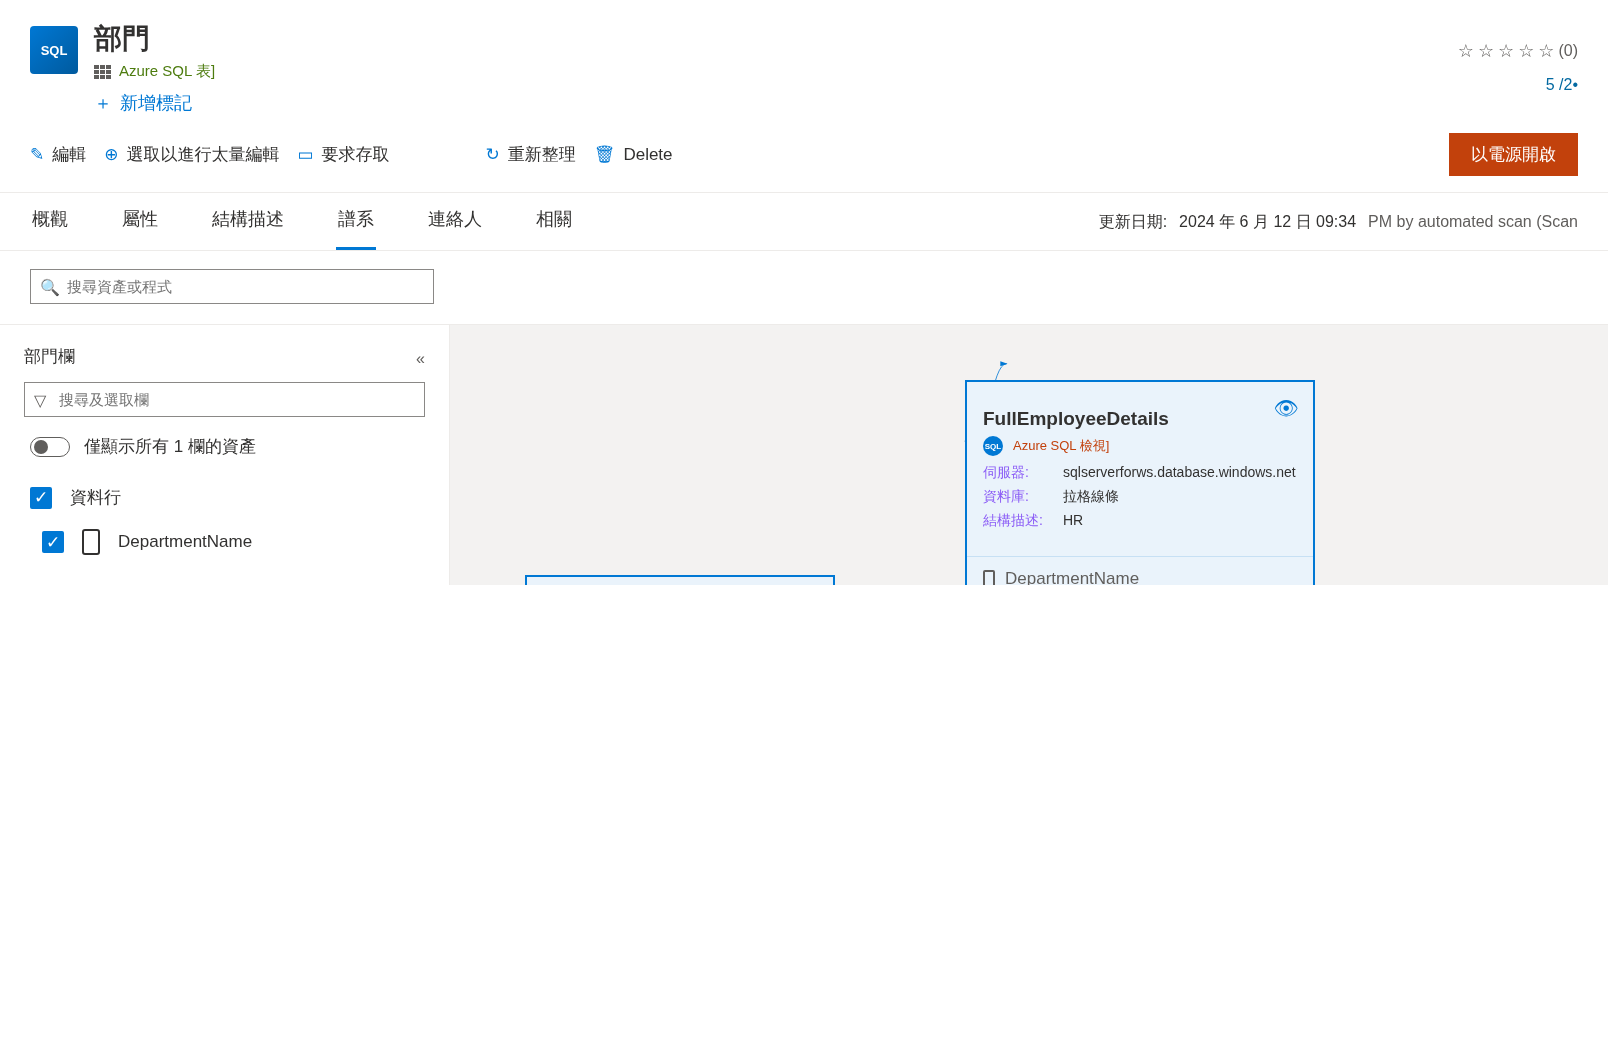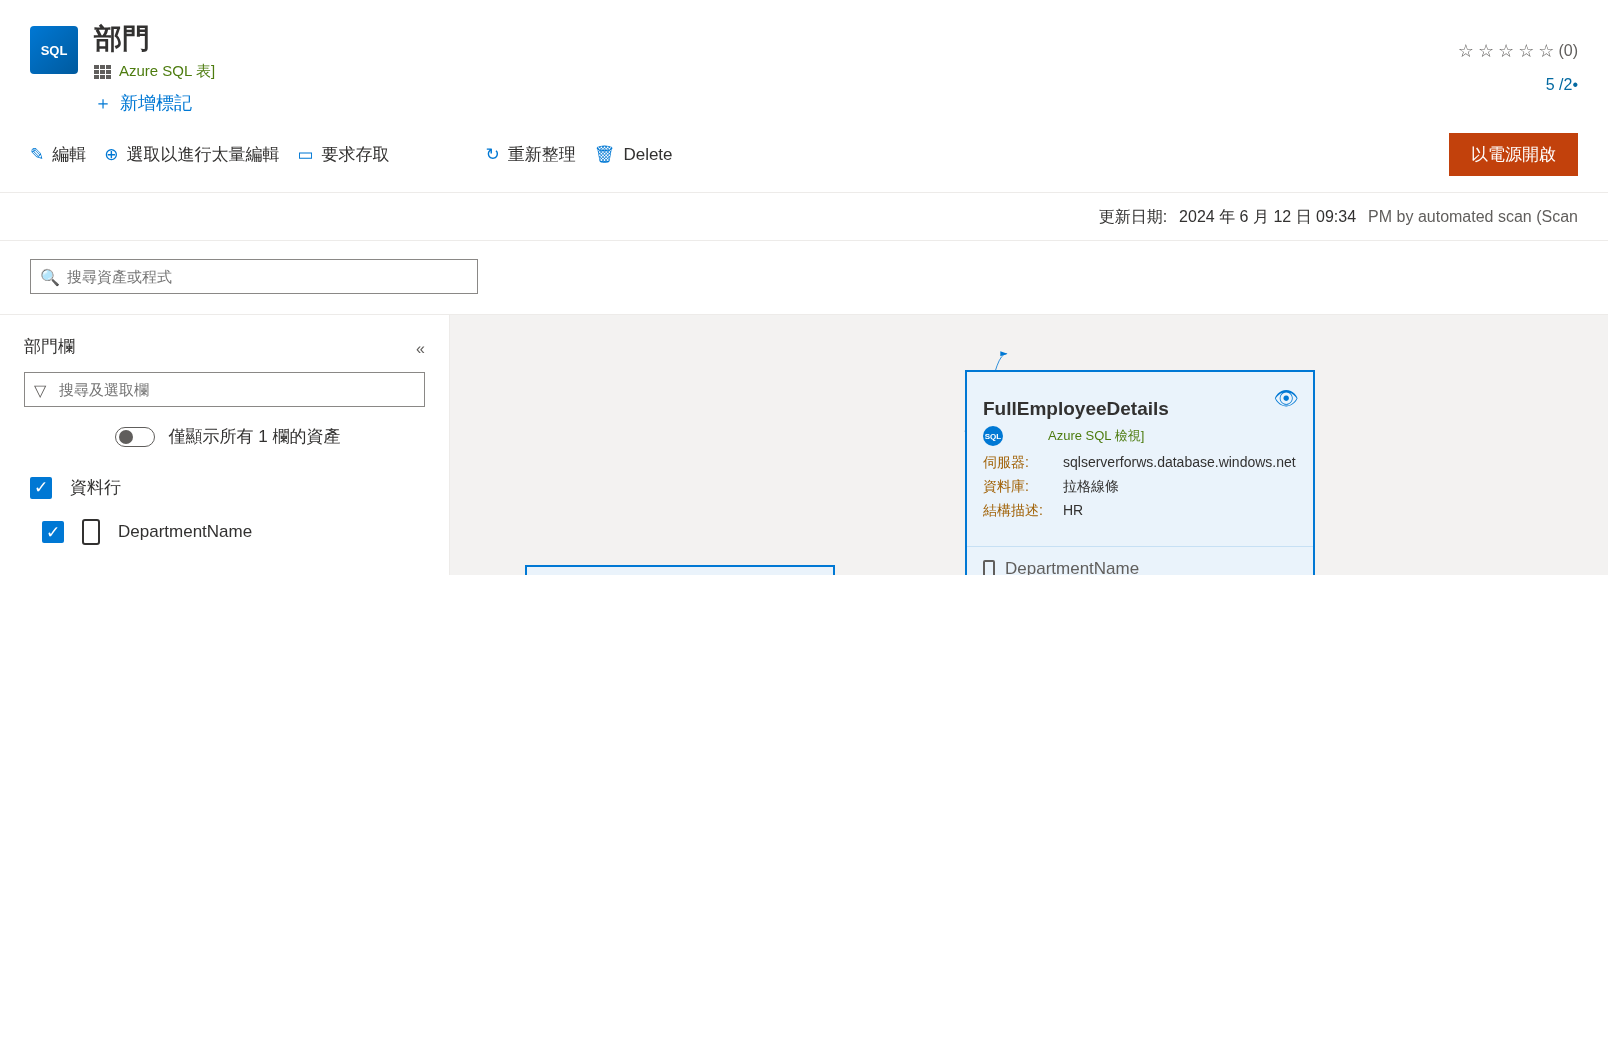--- a/index.html
+++ b/index.html
@@ -25,51 +25,51 @@
 .tb-primary { background: #c2410c; color: #fff; padding: 10px 22px; font-size: 17px; cursor: pointer; border: none; }
 
 
 .tabrow { display: flex; align-items: center; padding: 14px 30px 0 30px; border-bottom: 1px solid #edebe9; }
 .tabs { display: flex; gap: 50px; }
 .tab { padding: 0 2px 16px 2px; font-size: 18px; color: #323130; cursor: pointer; border-bottom: 3px solid transparent; }
 .tab.active { border-bottom-color: #0078d4; }
 .tab-right { margin-left: auto; display:flex; align-items:baseline; gap:12px; font-size:16px; color:#323130; padding-bottom:12px;}
 .tab-right .by { color:#605e5c; }
 .search-top { padding: 18px 30px 20px 30px; }
-.search-top input { width: 448px; padding: 8px 10px 8px 36px; border: 1px solid #8a8886; font-size: 15px; background: #fff; }
+.search-top input { width: 404px; padding: 8px 10px 8px 36px; border: 1px solid #8a8886; font-size: 15px; background: #fff; }
 .search-wrap { position: relative; display:inline-block; }
 .search-wrap .sicon { position:absolute; left:10px; top:50%; transform:translateY(-50%); color:#605e5c; }
 
 .body { display:flex; flex:1; border-top:1px solid #edebe9; }
 .sidebar { width: 450px; border-right: 1px solid #edebe9; padding: 20px 24px; }
 .sb-head { display:flex; align-items:flex-end; justify-content:space-between; margin-bottom:14px; }
 .sb-title { font-size:17px; }
 .sb-collapse { font-size:16px; color:#605e5c; cursor:pointer; }
 .sb-search { position:relative; margin-bottom:18px; }
 .sb-search input { width:100%; padding:8px 10px 8px 34px; border:1px solid #8a8886; font-size:15px; }
 .sb-search .ficon { position:absolute; left:10px; top:50%; transform:translateY(-50%); color:#605e5c; }
-.sb-toggle-row { display:flex; align-items:center; gap:14px; margin-bottom:18px; padding-left:6px;justify-content:center;}
+.sb-toggle-row { display:flex; align-items:center; gap:14px; margin-bottom:18px; padding-left:6px;}
 .toggle { width:40px; height:20px; border-radius:10px; border:1px solid #605e5c; position:relative; background:#fff; cursor:pointer;}
 .toggle::after { content:''; position:absolute; left:3px; top:2px; width:14px; height:14px; border-radius:50%; background:#605e5c; }
 .sb-toggle-label { font-size:17px; }
 .sb-item { display:flex; align-items:center; gap:18px; padding:10px 6px; font-size:17px; }
 .sb-check { width:22px; height:22px; background:#0078d4; display:flex; align-items:center; justify-content:center; color:#fff; border-radius:2px;}
 .sb-phone { width:18px; height:26px; border:2px solid #323130; border-radius:3px; display:inline-block; }
 
 
 .canvas { flex:1; position:relative; background:#f3f2f1; overflow:hidden; }
 .node { position:absolute; background:#eaf3fb; border:1px solid #0078d4; }
 .node.selected { border-width:2px; }
 .node-inner { padding:26px 16px; }
 .node-head { display:flex; align-items:center; gap:10px; margin-bottom:6px; }
 .sql-badge { width:20px; height:20px; background:#0078d4; border-radius:50%; display:flex; align-items:center; justify-content:center; color:#fff; font-size:8px; font-weight:bold;}
 .node-title { font-size:19px; font-weight:700;}
-.node-sub { font-size:13px; color:#4d7c0f;margin-left:35px; }
+.node-sub { font-size:13px; color:#c2410c; }
 .node-kv { display:grid; grid-template-columns: 70px 1fr; font-size:14px; gap:6px 10px; margin-top:8px;}
-.node-kv .k { color:#a16207;}
+.node-kv .k { color:#8b5cf6;}
 .node-col { display:flex; align-items:center; gap:10px; padding:12px 16px; border-top:1px solid #c7e0f4; font-size:17px; color:#605e5c;}
 .node-link { padding:10px 16px; font-size:15px; color:#323130; border-top:1px solid #c7e0f4;}
 .phone-sm { width:12px; height:18px; border:2px solid currentColor; border-radius:2px; display:inline-block;}
 .eye-icon { position:absolute; right:14px; top:14px; color:#0078d4; font-size:20px;}
 
 svg.arrows { position:absolute; top:0; left:0; width:100%; height:100%; pointer-events:none;}
 
 .table-icon { display:inline-grid; grid-template-columns:repeat(3,5px); grid-template-rows:repeat(3,4px); gap:1px; }
 .table-icon i { background:#605e5c; display:block; }
 </style>
@@ -132,20 +132,28 @@
   </div>
   <div class="tb-btn">
     <span class="icon">🗑</span>
     <span>Delete</span>
   </div>
   <div class="tb-spacer"></div>
   <button class="tb-primary">以電源開啟</button>
 </div>
 
 <div class="tabrow">
+  <div class="tabs">
+    <div class="tab">概觀</div>
+    <div class="tab">屬性</div>
+    <div class="tab">結構描述</div>
+    <div class="tab active">譜系</div>
+    <div class="tab">連絡人</div>
+    <div class="tab">相關</div>
+  </div>
   <div class="tab-right">
     <span>更新日期:</span>
     <span>2024 年 6 月 12 日 09:34</span>
     <span class="by">PM by automated scan (Scan</span>
   </div>
 </div>
 
 <div class="search-top">
   <div class="search-wrap">
     <span class="sicon">🔍</span>

